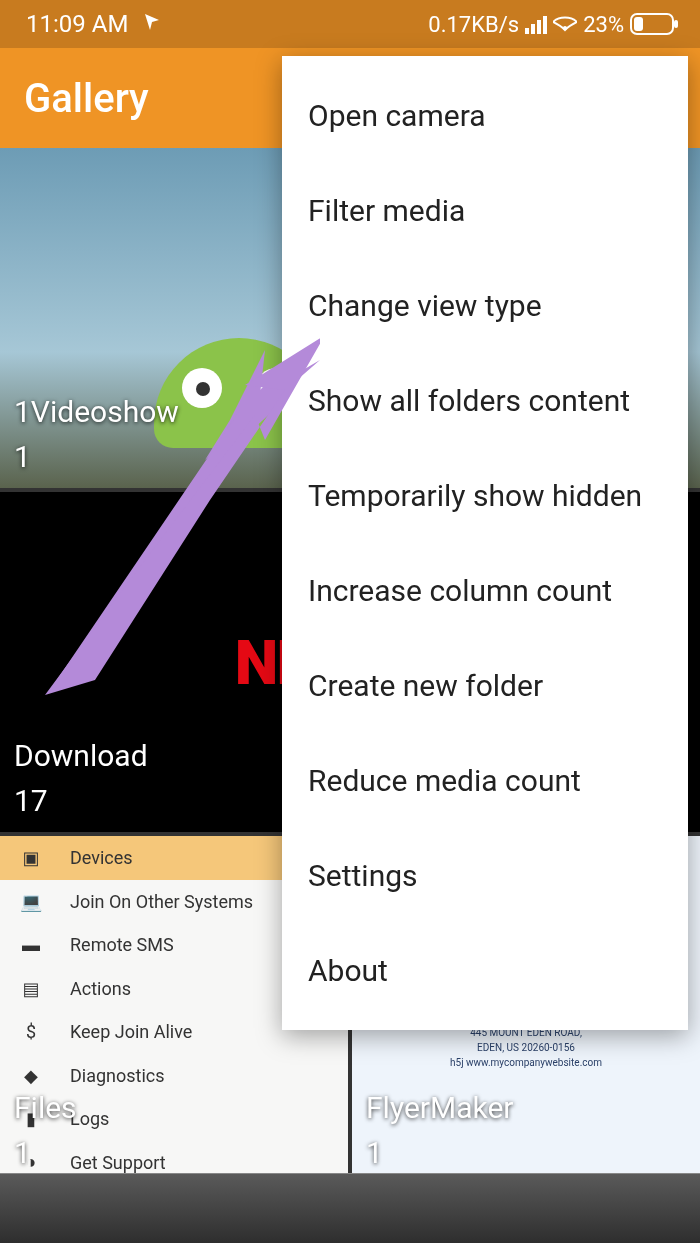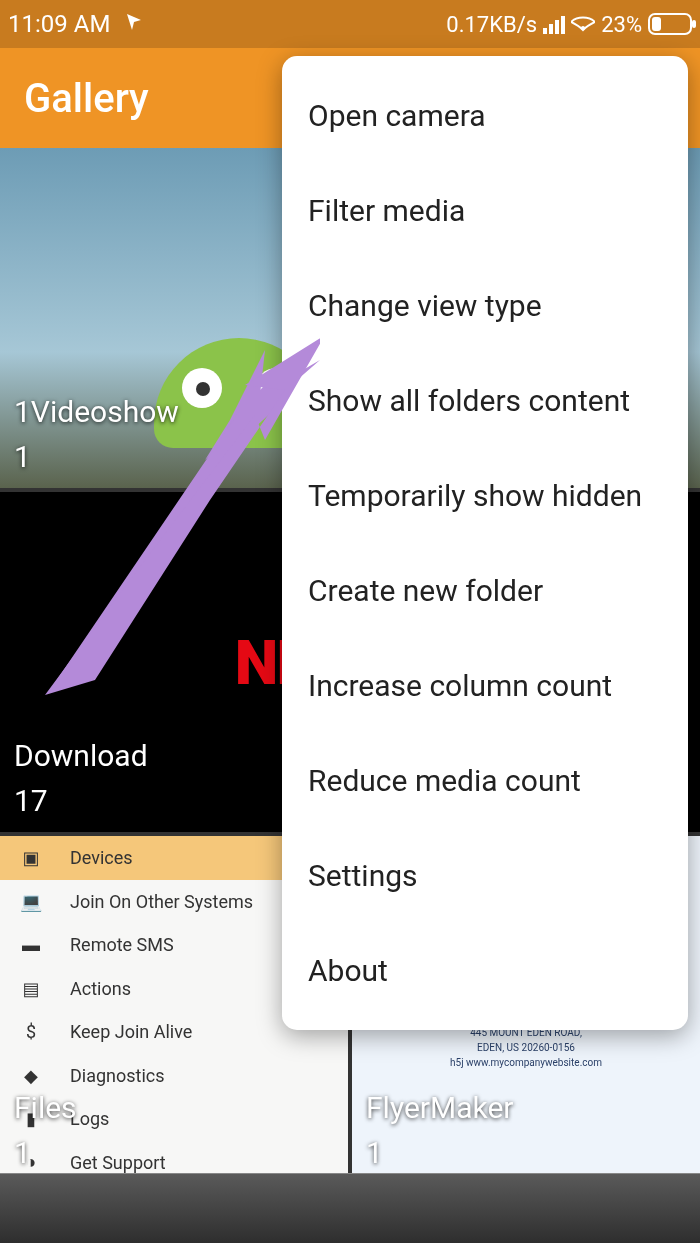--- a/index.html
+++ b/index.html
@@ -6,21 +6,21 @@
   body { width: 700px; height: 1243px; background: #333; overflow: hidden; position: relative; }
 
   
   .status-bar {
     height: 48px;
     background: #c87b1f;
     color: #fff;
     display: flex;
     align-items: center;
     justify-content: space-between;
-    padding: 0 8px;
+    padding: 0 26px;
     font-size: 24px;
   }
   .status-left { display: flex; align-items: center; gap: 14px; }
   .status-right { display: flex; align-items: center; gap: 6px; font-size: 22px; }
   .battery {
     width: 44px; height: 22px;
     border: 2px solid #fff; border-radius: 7px;
     position: relative;
   }
   .battery::after {
@@ -96,21 +96,21 @@
   .flyer-divider{width:60px;border-top:3px solid #2b4c8f;margin:24px 0;}
   .flyer-small{font-size:10px;text-align:center;line-height:1.5;}
 
   
   .menu {
     position: absolute;
     top: 56px;
     right: 12px;
     width: 406px;
     background: #fff;
-    border-radius: 15px;
+    border-radius: 0;
     box-shadow: 0 6px 24px rgba(0,0,0,.35);
     padding: 12px 0;
     z-index: 50;
   }
   .menu-item {
     padding: 0 26px;
     height: 95px;
     display: flex;
     align-items: center;
     font-size: 30px;
@@ -251,22 +251,22 @@
   </div>
 
 </div>
 
 <div class="menu">
   <div class="menu-item">Open camera</div>
   <div class="menu-item">Filter media</div>
   <div class="menu-item">Change view type</div>
   <div class="menu-item">Show all folders content</div>
   <div class="menu-item">Temporarily show hidden</div>
+  <div class="menu-item">Increase column count</div>
   <div class="menu-item">Create new folder</div>
-  <div class="menu-item">Increase column count</div>
   <div class="menu-item">Reduce media count</div>
   <div class="menu-item">Settings</div>
   <div class="menu-item">About</div>
 </div>
 
 <svg class="arrow" viewBox="0 0 290 370">
   <defs></defs>
   <path d="M10 360 L200 90 L175 130 L290 30 L230 65 L235 20 L200 90" fill="#b48ad9"></path>
   <path d="M20 360 L210 80 L260 30 L290 10 L255 70 L200 120 Z" fill="#b48ad9"></path>
   <polygon points="295,5 215,55 255,60 180,170 65,350 15,365 100,250 225,85 235,110" fill="#b48ad9"></polygon>

